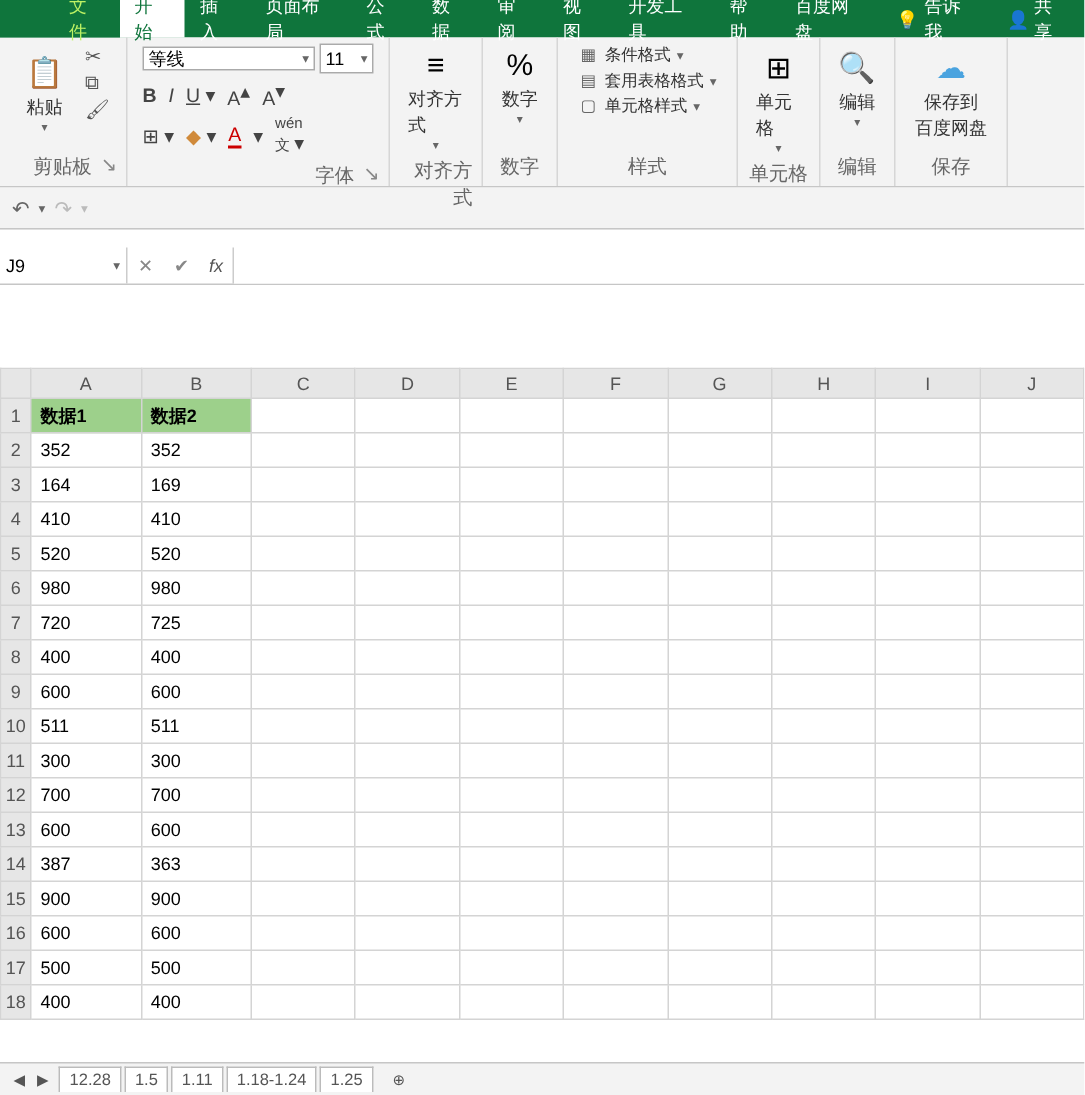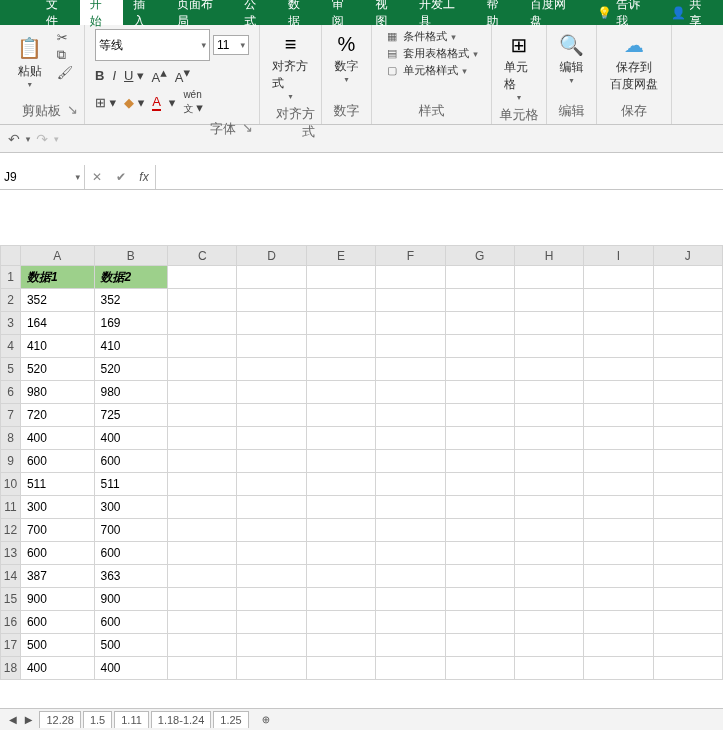--- a/index.html
+++ b/index.html
@@ -1,38 +1,38 @@
 <!DOCTYPE html>
 <html><head>
 <meta charset="utf-8">
 <style>
   * { box-sizing: border-box; margin: 0; padding: 0; }
   body { font-family: "Microsoft YaHei", Arial, sans-serif; font-size: 12px; background: #fff; width: 723px; height: 730px; overflow: hidden; position: relative; }
   
   
   .menubar { background: #0f753c; height: 25px; display: flex; align-items: stretch; color: #fff; }
   .menubar .tab { padding: 5px 10px; cursor: pointer; font-size: 12px; display:flex; align-items:center; }
-  .menubar .tab.file { background: #0f753c; color:#ffffff;padding-left:46px; }
+  .menubar .tab.file { background: #0f753c; color:#bef264;padding-left:46px; }
   .menubar .tab.active { background: #fff; color: #0f753c; }
   .menubar .spacer { flex: 1; }
   
   
   .ribbon { background: #f3f3f3; border-bottom: 1px solid #c6c6c6; height: 100px; display: flex; }
   .group { border-right: 1px solid #d6d6d6; display: flex; flex-direction: column; padding: 4px 6px 2px 6px; align-items: center; justify-content: space-between; }
   .group .content { display: flex; flex-direction: row; align-items: flex-start; flex: 1; }
   .group-label { font-size: 13px; color: #666; text-align:right; padding-bottom:2px; }
   .group-label .launcher { float:right; margin-left:6px; color:#888; }
   
   .clip-col { display:flex; flex-direction:column; align-items:center; }
   .big-icon { width:30px; height:30px; display:flex; align-items:center; justify-content:center; font-size:20px; }
   .clip-side { display:flex; flex-direction:column; margin-left:4px; justify-content:space-around; height:50px; }
   .mini-icon { font-size:13px; color:#555; padding:1px 2px; }
   
   .font-top { display:flex; align-items:center; gap:3px; margin-bottom:4px; }
-  .font-select { width:115px; height:32px; border:1px solid #aaa; background:#fff; font-size:12px; padding:1px 3px; display:flex; justify-content:space-between; align-items:center; }
+  .font-select { width:115px; height:16px; border:1px solid #aaa; background:#fff; font-size:12px; padding:1px 3px; display:flex; justify-content:space-between; align-items:center; }
   .size-select { width:36px; height:20px; border:1px solid #aaa; background:#fff; font-size:12px; padding:1px 3px; display:flex; justify-content:space-between; align-items:center; }
   .dd { font-size:9px; color:#666; }
   .font-row { display:flex; align-items:center; gap:8px; margin-bottom:4px; }
   .font-row span { color:#444; font-size:13px; cursor:pointer; }
   .sup { font-size:8px; vertical-align:super; }
   
   .vbtn { display:flex; flex-direction:column; align-items:center; justify-content:center; padding:4px 6px; cursor:pointer; }
   .vbtn .ic { font-size:20px; margin-bottom:2px; }
   .vbtn .lb { font-size:12px; color:#333; }
   .vbtn .dd2 { font-size:8px; color:#666; }
@@ -58,21 +58,21 @@
   .grid { border-collapse:collapse; table-layout:fixed; }
   .grid th, .grid td { border:1px solid #d4d4d4; font-size:12px; background:#fff; }
   .grid th { background:#e6e6e6; color:#555; font-weight:normal; text-align:center; }
   .col-head th { height:20px; }
   .row-head { width:20px; text-align:center; }
   .corner { background:#e6e6e6; width:20px; height:20px; }
   .colA,.colB { width:74px; }
   .colC,.colD,.colE,.colF,.colG,.colH,.colI,.colJ { width:70px; }
   .grid td.cell { height:23px; padding:0 6px; text-align:left; }
   .grid td.empty { height:23px; }
-  .hdr-cell { background:#9dd08b !important; font-weight:bold; color:#000; text-align:left;font-style:italic; }
+  .hdr-cell { background:#9dd08b !important; font-weight:bold; color:#000; text-align:left; }
   
   
   .tabstrip { position:absolute; bottom:0; left:0; right:0; height:22px; border-top:1px solid #c6c6c6; background:#f3f3f3; display:flex; align-items:center; padding:0 6px; gap:2px; font-size:11px; color:#555; }
   .tabstrip .nav { font-size:10px; cursor:pointer; padding:0 3px; }
   .tabstrip .sheet { border:1px solid #bbb; border-bottom:none; padding:2px 6px; background:#fff; margin-left:2px; }
 </style>
 </head>
 <body>
 
 <div class="menubar">

